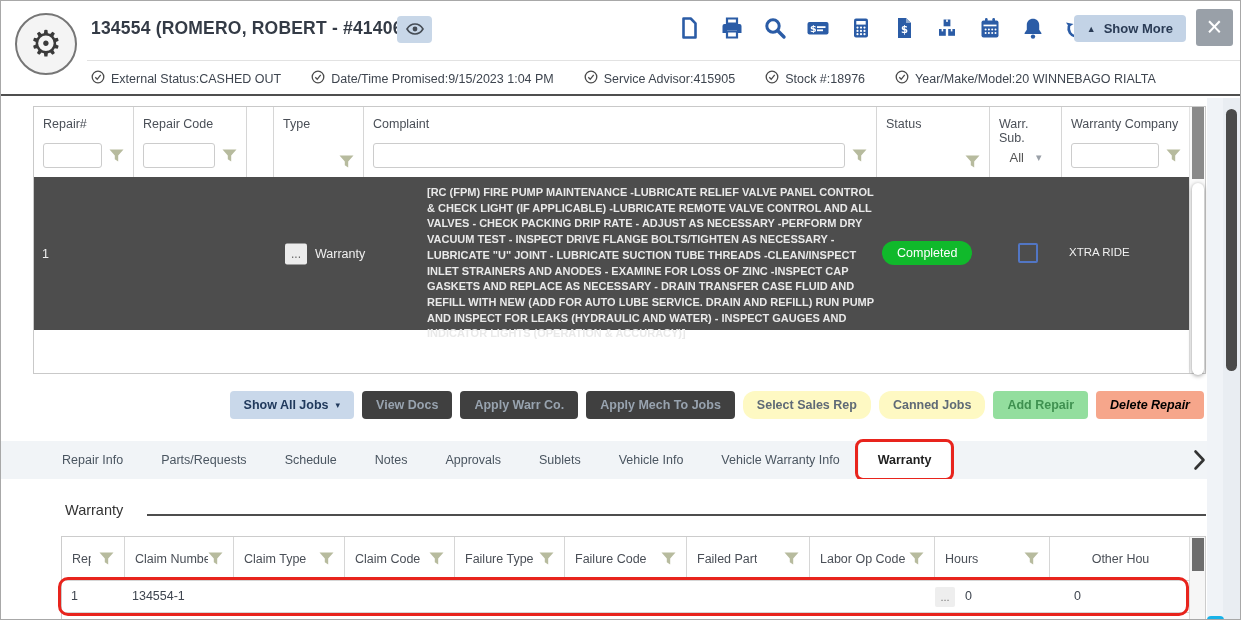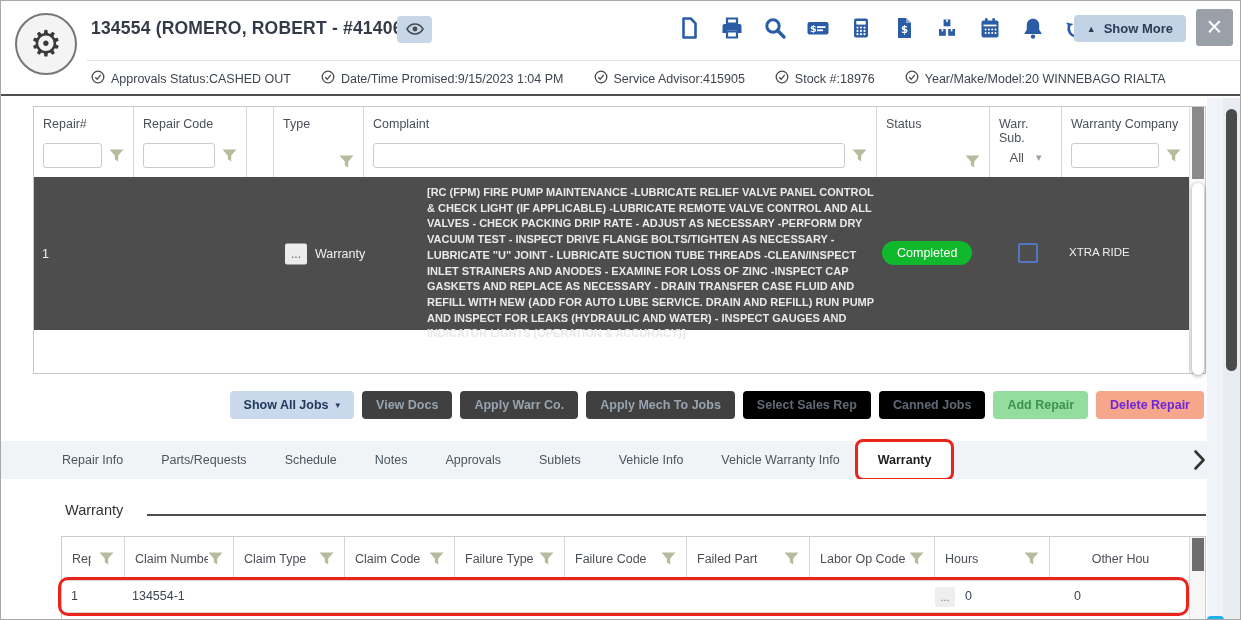--- a/index.html
+++ b/index.html
@@ -45,23 +45,23 @@
   .rgrid-scroll { position: absolute; right: 0; top: 0; width: 16px; height: 266px; background: #fafafa; border-left: 1px solid #e3e3e3; }
   .rgrid-thumb { position: absolute; top: 0; left: 2px; width: 12px; height: 72px; background: #8a8a8a; cursor: pointer; }
   .rgrid-pill { position: absolute; top: 76px; left: 2px; width: 12px; height: 192px; background: #fff; border-radius: 7px; box-shadow: 0 1px 4px rgba(0,0,0,0.4); cursor: pointer; }
 
   
   .actions { position: absolute; top: 390px; right: 36px; display: flex; gap: 8px; }
   .abtn { height: 28px; padding: 0 14px; border: none; border-radius: 4px; font-size: 12.5px; font-weight: bold; display: flex; align-items: center; gap: 7px; cursor: pointer; font-family: inherit; white-space: nowrap; }
   .abtn .caret { font-size: 9px; }
   .abtn-primary { background: #c9d8ea; color: #20395c; }
   .abtn-light   { background: #404040; color: #98a3af; }
-  .abtn-mid     { background: #000000; color: #5f6a76; }
+  .abtn-mid     { background: #fef9c3; color: #5f6a76; border-radius: 12px; }
   .abtn-green   { background: #93de9e; color: #3f9150; }
-  .abtn-red     { background: #f6a68b; color: #6d28d9; }
+  .abtn-red     { background: #f6a68b; color: #000000; font-style: italic; }
 
   
   .tabs { position: absolute; top: 440px; left: 0; width: 1210px; height: 38px; background: #f1f4f7; display: flex; align-items: stretch; padding-left: 42px; }
   .tab { display: flex; align-items: center; padding: 0 19px; font-size: 12.5px; color: #4a5560; cursor: pointer; position: relative; white-space: nowrap; }
   .tab.active { background: #fff; color: #1f1f1f; font-weight: bold; }
   .tab-annot { position: absolute; top: -2px; bottom: -2px; left: -4px; right: -4px; border: 3px solid #e8241d; border-radius: 8px; pointer-events: none; }
   .tabs-chevron { position: absolute; top: 448px; left: 1192px; cursor: pointer; }
 
   
   .wpanel { position: absolute; top: 478px; left: 0; width: 1210px; height: 142px; background: #fff; }
@@ -214,21 +214,21 @@
     <button class="close-btn">
         <span>×</span>
       </button>
 
     <div class="status-row">
       <div class="status-item">
         <span><svg width="14" height="14" viewBox="0 0 14 14">
               <circle cx="7" cy="7" r="5.8" fill="none" stroke="#4a4a4a" stroke-width="1.3"></circle>
               <path d="M4.3 7.3l1.9 2 3.5-4.4" fill="none" stroke="#4a4a4a" stroke-width="1.3"></path>
             </svg></span>
-        <span>Approvals Status:CASHED OUT</span>
+        <span>External Status:CASHED OUT</span>
       </div>
       <div class="status-item">
         <span><svg width="14" height="14" viewBox="0 0 14 14">
               <circle cx="7" cy="7" r="5.8" fill="none" stroke="#4a4a4a" stroke-width="1.3"></circle>
               <path d="M4.3 7.3l1.9 2 3.5-4.4" fill="none" stroke="#4a4a4a" stroke-width="1.3"></path>
             </svg></span>
         <span>Date/Time Promised:9/15/2023 1:04 PM</span>
       </div>
       <div class="status-item">
         <span><svg width="14" height="14" viewBox="0 0 14 14">

